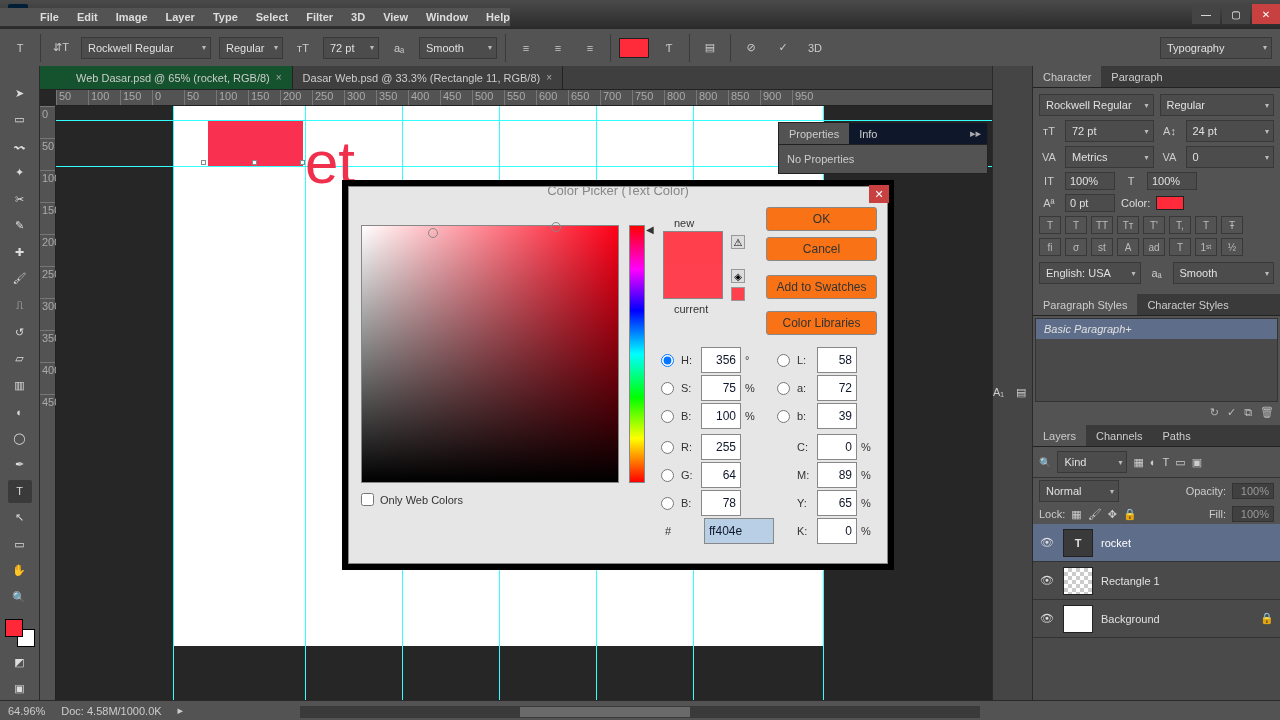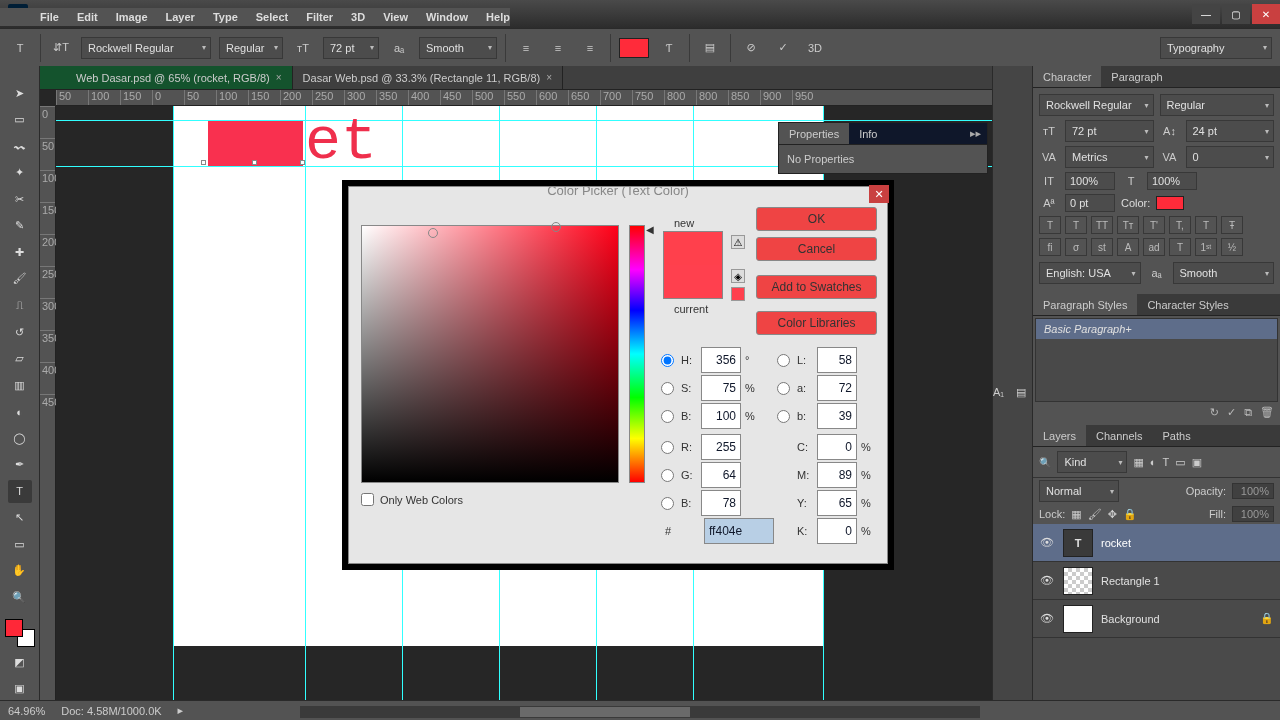--- a/index.html
+++ b/index.html
@@ -43,21 +43,21 @@
 .tab .x { font-size:10px; color:#aaa; }
 .ruler-h { position:absolute; top:24px; left:16px; right:0; height:16px; background:#535353; color:#aaa; font-size:9px; display:flex; border-bottom:1px solid #222; }
 .ruler-h div { width:32px; border-left:1px solid #777; padding-left:2px; }
 .ruler-v { position:absolute; top:40px; left:0; width:16px; bottom:0; background:#535353; color:#aaa; font-size:9px; border-right:1px solid #222; }
 .ruler-v div { height:32px; border-top:1px solid #777; writing-mode:horizontal-tb; padding-top:1px; padding-left:2px; }
 .canvas-viewport { position:absolute; top:40px; left:16px; right:0; bottom:0; background:#262626; overflow:hidden; }
 .canvas-white { position:absolute; left:117px; top:0; width:650px; height:540px; background:#fff; }
 .guide-v { position:absolute; top:0; bottom:0; width:1px; background:#31ffff; }
 .guide-h { position:absolute; left:0; right:0; height:1px; background:#31ffff; }
 .rect1 { position:absolute; left:152px; top:15px; width:95px; height:45px; background:#f9304f; }
-.canvas-text { position:absolute; left:249px; top:2px; font-family: Liberation Mono, monospace; font-size:60px; color:#ef2f4c; }
+.canvas-text { position:absolute; left:249px; top:22px; font-family: Liberation Sans, sans-serif; font-size:60px; color:#ef2f4c; }
 .text-handles { position:absolute; left:148px; top:57px; width:100px; height:4px; }
 .text-handles .dot { position:absolute; width:5px; height:5px; background:#fff; border:1px solid #888; }
 
 
 .rightpanels { width:288px; background:#535353; border-left:1px solid #2a2a2a; display:flex; }
 .iconstrip { width:40px; background:#454545; display:flex; flex-direction:row; align-items:center; padding-top:18px; gap:12px; border-right:1px solid #2a2a2a; }
 .iconstrip div { width:22px; height:22px; color:#ccc; display:flex; align-items:center; justify-content:center; }
 .panelstack { flex:1; display:flex; flex-direction:column; }
 
 .panel-tabs { height:22px; background:#3a3a3a; display:flex; align-items:center; border-bottom:1px solid #222; }
@@ -102,21 +102,21 @@
 .picker-title { position:absolute; top:-4px; left:0; right:0; text-align:center; color:#888; font-size:13px; }
 .picker .close { position:absolute; right:-2px; top:-2px; width:20px; height:18px; background:#c94040; color:#fff; display:flex;align-items:center;justify-content:center; }
 .sv-field { position:absolute; left:12px; top:38px; width:258px; height:258px; background: linear-gradient(to top, #000, transparent), linear-gradient(to right, #fff, #ff0018); border:1px solid #888; }
 .sv-cursor { position:absolute; width:10px; height:10px; border:1px solid #888; border-radius:50%; }
 .hue-slider { position:absolute; left:280px; top:38px; width:16px; height:258px; background: linear-gradient(to bottom, #ff0000 0%, #ff00ff 17%, #0000ff 33%, #00ffff 50%, #00ff00 67%, #ffff00 83%, #ff0000 100%); border:1px solid #888; }
 .hue-arrow { position:absolute; left:297px; top:37px; color:#333; font-size:10px; }
 .swatch-new { position:absolute; left:314px; top:44px; width:60px; height:34px; background:#ff404c; border:1px solid #888; border-bottom:none; }
 .swatch-cur { position:absolute; left:314px; top:78px; width:60px; height:34px; background:#ff404e; border:1px solid #888; border-top:none; }
 .swatch-label { position:absolute; left:325px; font-size:11px; color:#333; }
 .warn-icon { position:absolute; left:382px; width:14px; height:14px; display:flex;align-items:center;justify-content:center;font-size:10px; border:1px solid #999; background:#ddd; }
-.picker-btn { position:absolute; width:121px; height:24px; background:#ef4444; border:1px solid #888; border-radius:3px; display:flex;align-items:center;justify-content:center;color:#333; font-size:12px; }
+.picker-btn { position:absolute; width:111px; height:24px; background:#f97316; border:1px solid #888; border-radius:3px; display:flex;align-items:center;justify-content:center;color:#333; font-size:12px; }
 .picker-row { position:absolute; display:flex; align-items:center; gap:4px; color:#333; font-size:12px; }
 .picker-row input[type=radio] { margin:0 3px 0 0; }
 .picker-row label { width:16px; }
 .picker-input { width:40px; height:20px; border:1px solid #888; background:#fff; text-align:right; padding:12px 4px; color:#0f172a; font-size:12px; }
 .picker-input.hex { width:70px; text-align:left; background:#b8cfe5;margin-left:25px; }
 .only-web { position:absolute; left:12px; top:306px; display:flex; align-items:center; gap:6px; color:#333; font-size:12px; }
 
 
 .statusbar { position:absolute; left:0; right:0; bottom:0; height:20px; background:#535353; border-top:1px solid #2a2a2a; display:flex; align-items:center; color:#ccc; padding:0 8px; gap:16px; font-size:10px; }
 .hscroll { position:absolute; left:300px; bottom:2px; width:680px; height:12px; background:#3a3a3a; }

